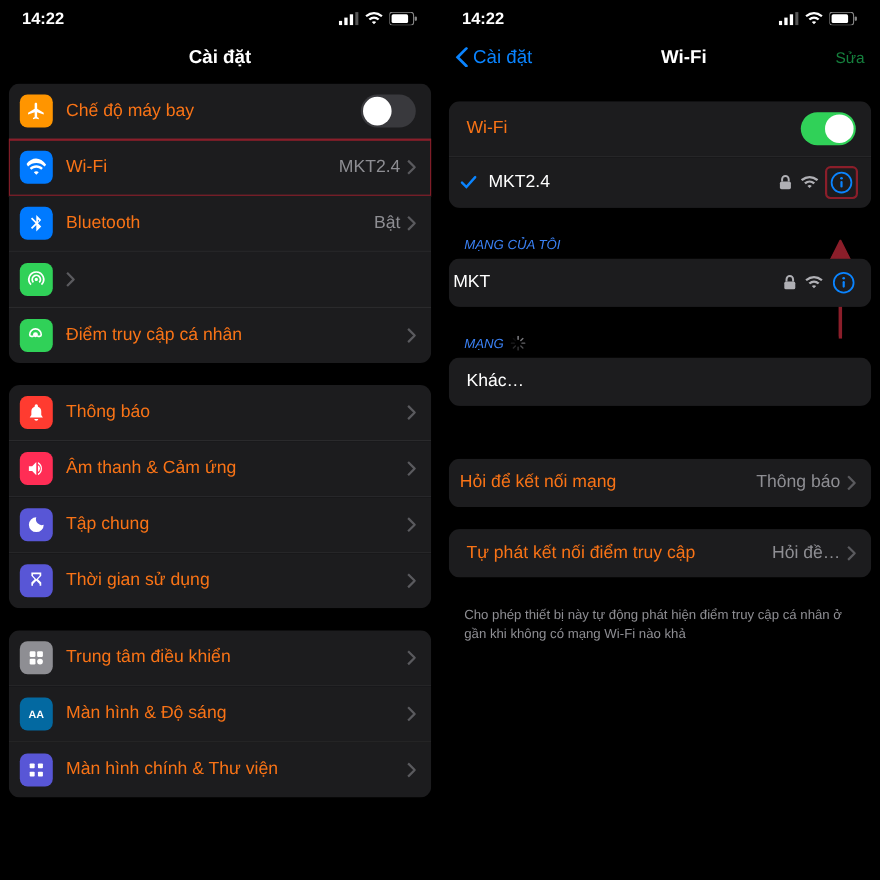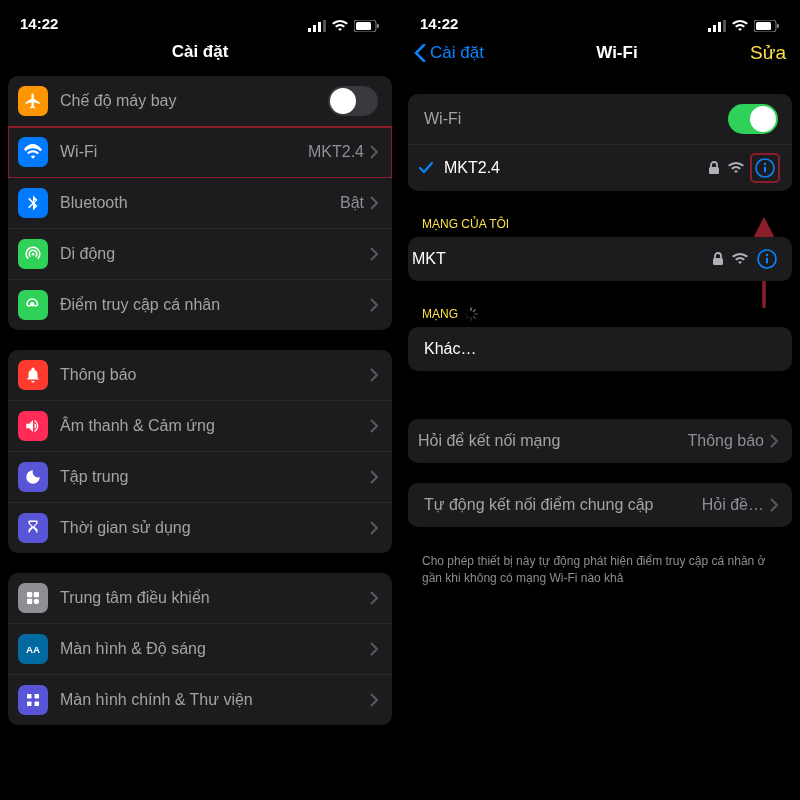--- a/index.html
+++ b/index.html
@@ -5,52 +5,52 @@
   * { box-sizing: border-box; margin: 0; padding: 0; }
   body {
     width: 800px; height: 800px;
     background: #000;
     font-family: -apple-system, "Helvetica Neue", Arial, sans-serif;
     color: #fff;
     overflow: hidden;
     display: flex;
   }
   .phone { width: 400px; height: 800px; background: #000; position: relative; overflow: hidden; }
-  .status-bar { display: flex; justify-content: space-between; align-items: flex-end; padding: 2px 20px 4px 20px; height: 36px; font-size: 15px; font-weight: 600; }
+  .status-bar { display: flex; justify-content: space-between; align-items: center; padding: 2px 20px 4px 20px; height: 36px; font-size: 15px; font-weight: 600; }
   .status-right { display: flex; align-items: center; gap: 6px; }
   .phone-left .title-bar { text-align: center; font-size: 17px; font-weight: 600; padding: 6px 0 14px 0; }
   .nav-bar { display: flex; align-items: center; justify-content: space-between; padding: 6px 14px 10px 14px; }
   .nav-back { color: #0a84ff; font-size: 17px; display: flex; align-items: center; cursor: pointer; }
   .nav-title { font-size: 17px; font-weight: 600; }
-  .nav-edit { color: #fde047; font-size: 19px; cursor: pointer; text-align: right; }
+  .nav-edit { color: #15803d; font-size: 14px; cursor: pointer; text-align: right; }
   .section { margin: 0 8px 20px 8px; border-radius: 10px; overflow: hidden; }
   .row {
     display: flex; align-items: center;
     background: #1c1c1e; padding: 10px 14px 10px 10px;
     min-height: 44px;
     border-bottom: 0.5px solid #2a2a2c;
     position: relative;
   }
   .row:last-child { border-bottom: none; }
   .iconbox {
     width: 30px; height: 30px; border-radius: 7px;
     display: flex; align-items: center; justify-content: center;
     margin-right: 12px; flex-shrink: 0;
   }
-  .label { flex: 1; font-size: 16px; color: #a3a3a3; }
+  .label { flex: 1; font-size: 16px; color: #f97316; }
   .value { color: #8e8e93; font-size: 16px; margin-right: 6px; }
   .chevron { color: #5a5a5e; flex-shrink: 0; }
   .toggle { width: 50px; height: 30px; border-radius: 15px; position: relative; }
   .toggle-off { background: #39393d; }
   .toggle-on { background: #30d158; }
   .knob { position: absolute; width: 26px; height: 26px; background: #fff; border-radius: 50%; top: 2px; }
   .toggle-off .knob { left: 2px; }
   .toggle-on .knob { right: 2px; }
   .highlight { outline: 2px solid #8b1e2a; outline-offset: -1px; }
-  .section-header { color: #fde047; font-size: 12px; padding: 6px 22px; text-transform: uppercase; display: flex; align-items: center; gap: 6px; }
+  .section-header { color: #3b82f6; font-size: 12px; padding: 6px 22px; text-transform: uppercase; display: flex; align-items: center; gap: 6px; font-style: italic; }
   .check { color: #0a84ff; width: 20px; text-align: center; margin-right: 6px; }
   .net-label { flex: 1; font-size: 16px; }
   .net-icons { display: flex; align-items: center; gap: 8px; }
   .lock-icon, .wifi-small { color: #b0b0b5; }
   .info-circle { color: #0a84ff; width: 22px; height: 22px; }
   .footer-text { color: #8e8e93; font-size: 12px; padding: 6px 22px 14px 22px; line-height: 1.4; }
   .spin { width: 14px; height: 14px; display: inline-block; }
   .arrow-anno {
     position: absolute; right: 22px; top: 218px;
     width: 28px; height: 90px; pointer-events: none;
@@ -118,21 +118,20 @@
       <svg class="chevron" width="8" height="14" viewBox="0 0 8 14">
           <path d="M1 1l6 6-6 6" stroke="#5a5a5e" stroke-width="2" fill="none"></path>
         </svg>
     </div>
     <div class="row">
       <div class="iconbox" style="background:#30d158">
         <svg width="18" height="18" viewBox="0 0 24 24">
             <path fill="#fff" d="M12 6a6 6 0 00-6 6c0 1.7.7 3.2 1.8 4.3l1.4-1.4A4 4 0 1116 12a4 4 0 01-1.2 2.9l1.4 1.4A6 6 0 0012 6zm0-4a10 10 0 00-7.1 17.1l1.4-1.4a8 8 0 1111.3 0l1.4 1.4A10 10 0 0012 2zm0 8a2 2 0 100 4 2 2 0 000-4z"></path>
           </svg>
       </div>
-      <span class="label">Di động</span>
       <svg class="chevron" width="8" height="14" viewBox="0 0 8 14">
           <path d="M1 1l6 6-6 6" stroke="#5a5a5e" stroke-width="2" fill="none"></path>
         </svg>
     </div>
     <div class="row">
       <div class="iconbox" style="background:#30d158">
         <svg width="18" height="18" viewBox="0 0 24 24">
             <path fill="#fff" d="M8 11a3 3 0 116 0 3 3 0 01-6 0zm-5 0a8 8 0 0116 0 3 3 0 01-3 3h-2a1 1 0 010-2h2a1 1 0 001-1 6 6 0 00-12 0 1 1 0 001 1h2a1 1 0 010 2H6a3 3 0 01-3-3z"></path>
           </svg>
       </div>
@@ -165,21 +164,21 @@
       <svg class="chevron" width="8" height="14" viewBox="0 0 8 14">
           <path d="M1 1l6 6-6 6" stroke="#5a5a5e" stroke-width="2" fill="none"></path>
         </svg>
     </div>
     <div class="row">
       <div class="iconbox" style="background:#5856d6">
         <svg width="18" height="18" viewBox="0 0 24 24">
             <path fill="#fff" d="M12 3a9 9 0 109 9 7 7 0 01-9-9z"></path>
           </svg>
       </div>
-      <span class="label">Tập trung</span>
+      <span class="label">Tập chung</span>
       <svg class="chevron" width="8" height="14" viewBox="0 0 8 14">
           <path d="M1 1l6 6-6 6" stroke="#5a5a5e" stroke-width="2" fill="none"></path>
         </svg>
     </div>
     <div class="row">
       <div class="iconbox" style="background:#5856d6">
         <svg width="18" height="18" viewBox="0 0 24 24">
             <path fill="#fff" d="M6 2h12v4l-4 4 4 4v4H6v-4l4-4-4-4V2zm2 2v2l4 4 4-4V4H8zm0 14h8v-2l-4-4-4 4v2z"></path>
           </svg>
       </div>
@@ -357,21 +356,21 @@
       <span class="label">Hỏi để kết nối mạng</span>
       <span class="value">Thông báo</span>
       <svg class="chevron" width="8" height="14" viewBox="0 0 8 14">
           <path d="M1 1l6 6-6 6" stroke="#5a5a5e" stroke-width="2" fill="none"></path>
         </svg>
     </div>
   </div>
 
   <div class="section">
     <div class="row" style="padding-left:16px">
-      <span class="label">Tự động kết nối điểm chung cập</span>
+      <span class="label">Tự phát kết nối điểm truy cập</span>
       <span class="value">Hỏi đề…</span>
       <svg class="chevron" width="8" height="14" viewBox="0 0 8 14">
           <path d="M1 1l6 6-6 6" stroke="#5a5a5e" stroke-width="2" fill="none"></path>
         </svg>
     </div>
   </div>
   <div class="footer-text">Cho phép thiết bị này tự động phát hiện điểm truy cập cá nhân ở gần khi không có mạng Wi-Fi nào khả</div>
 </div>
 
 </body></html>

